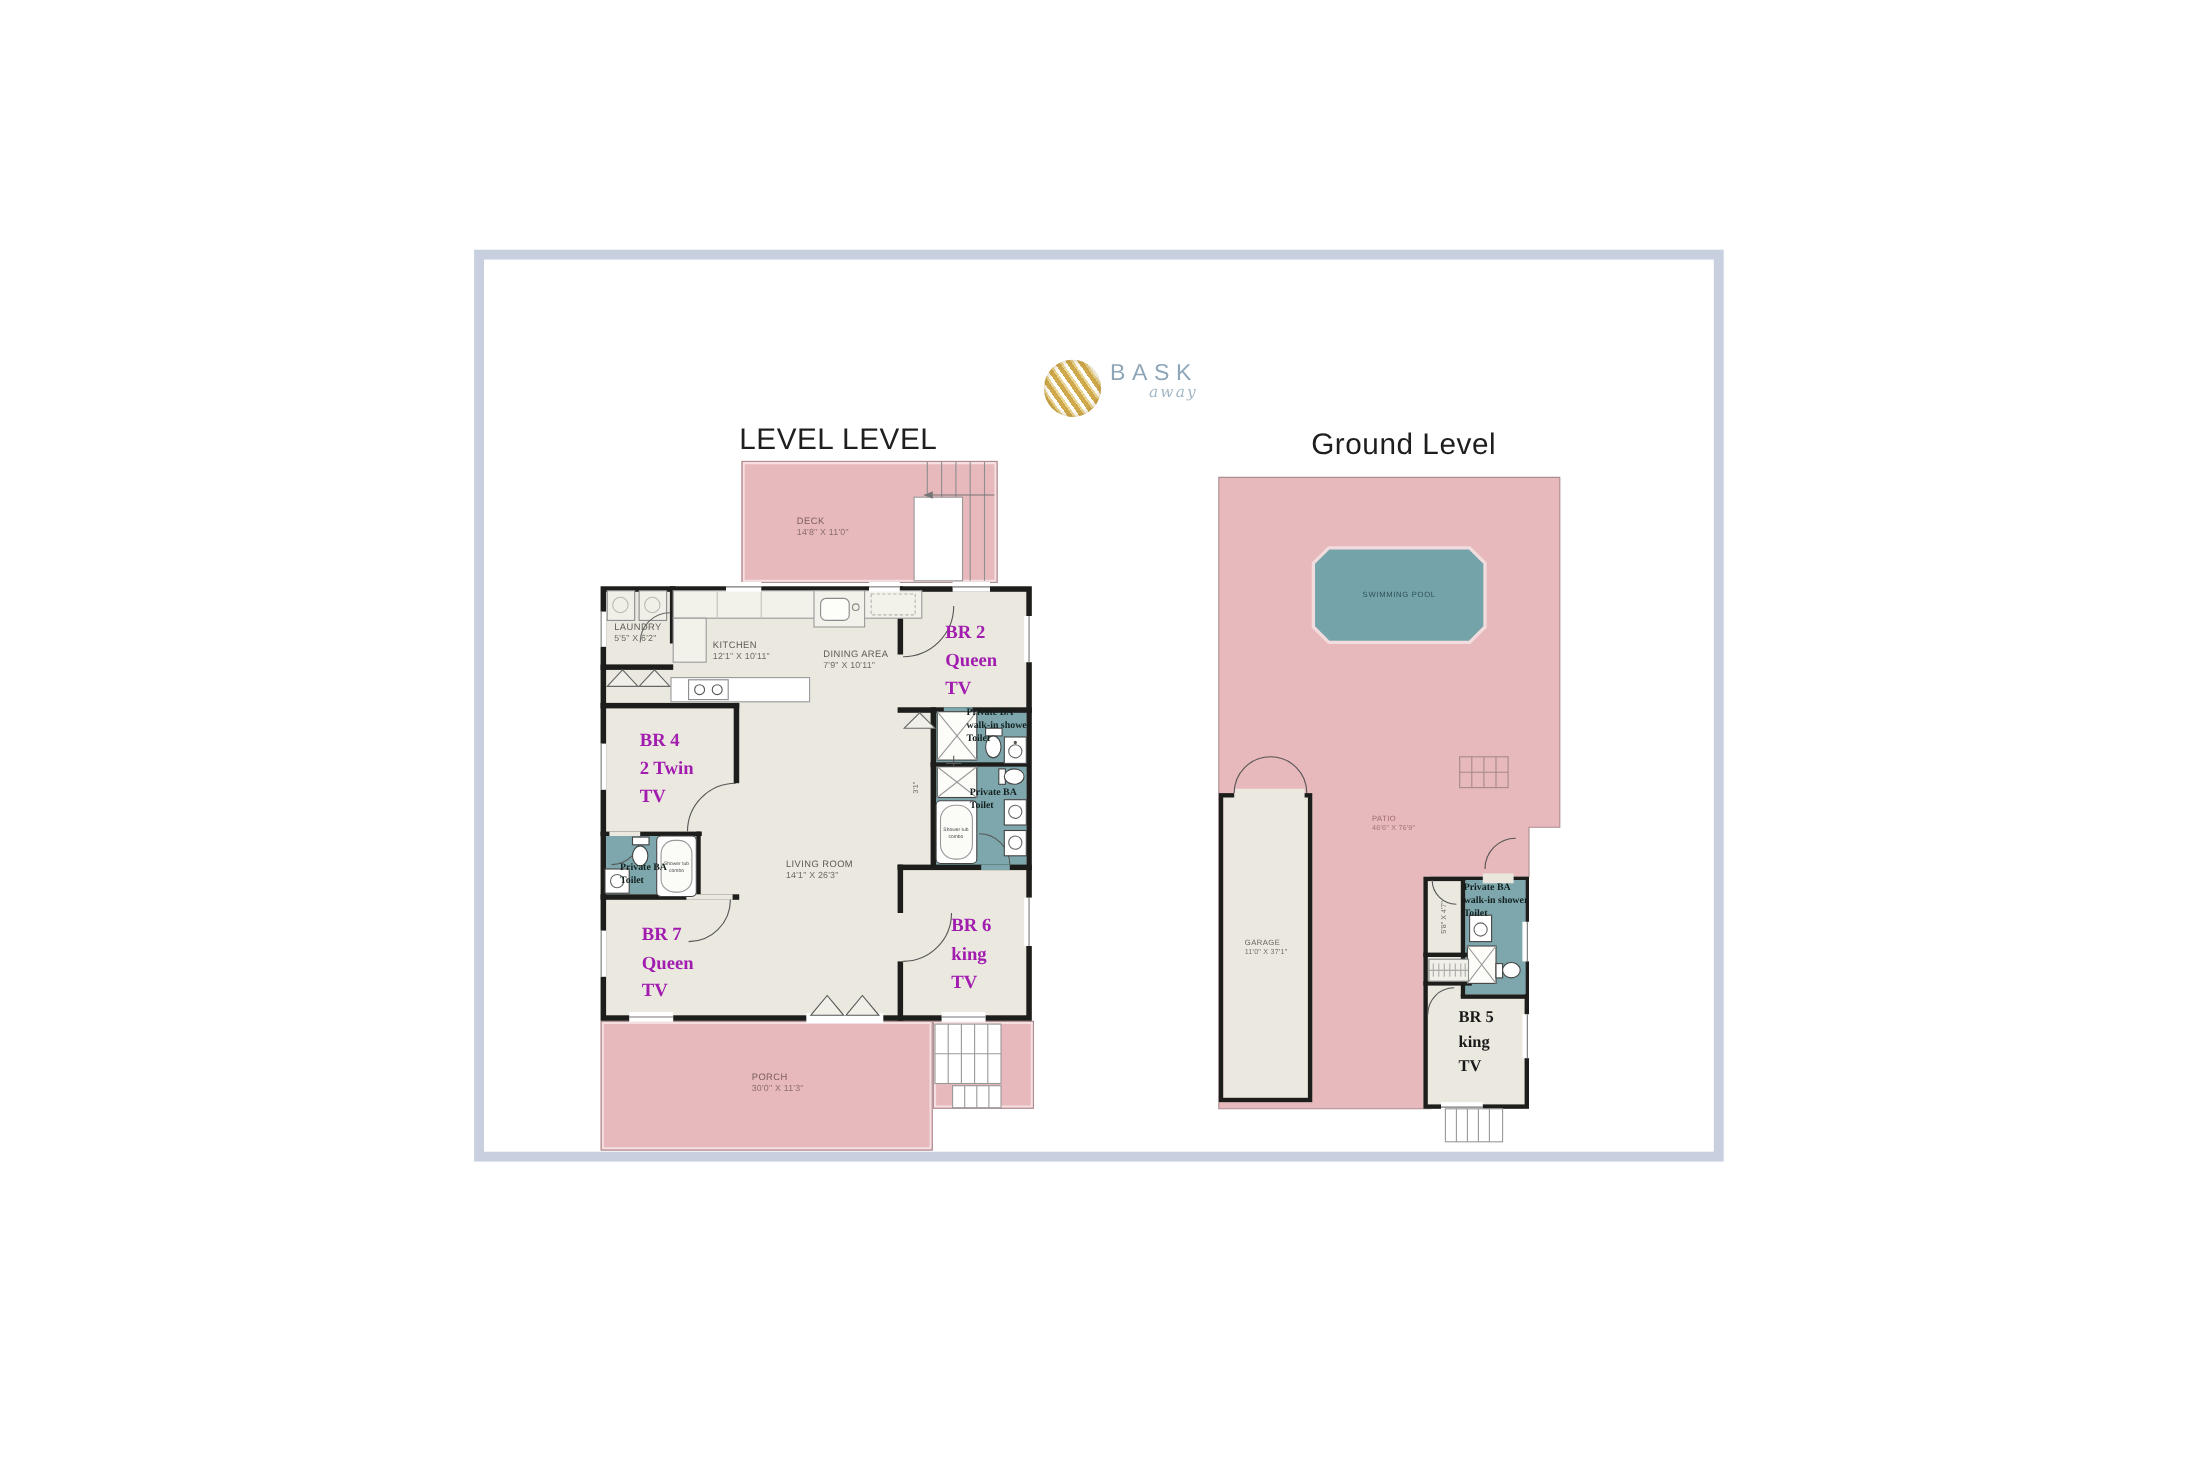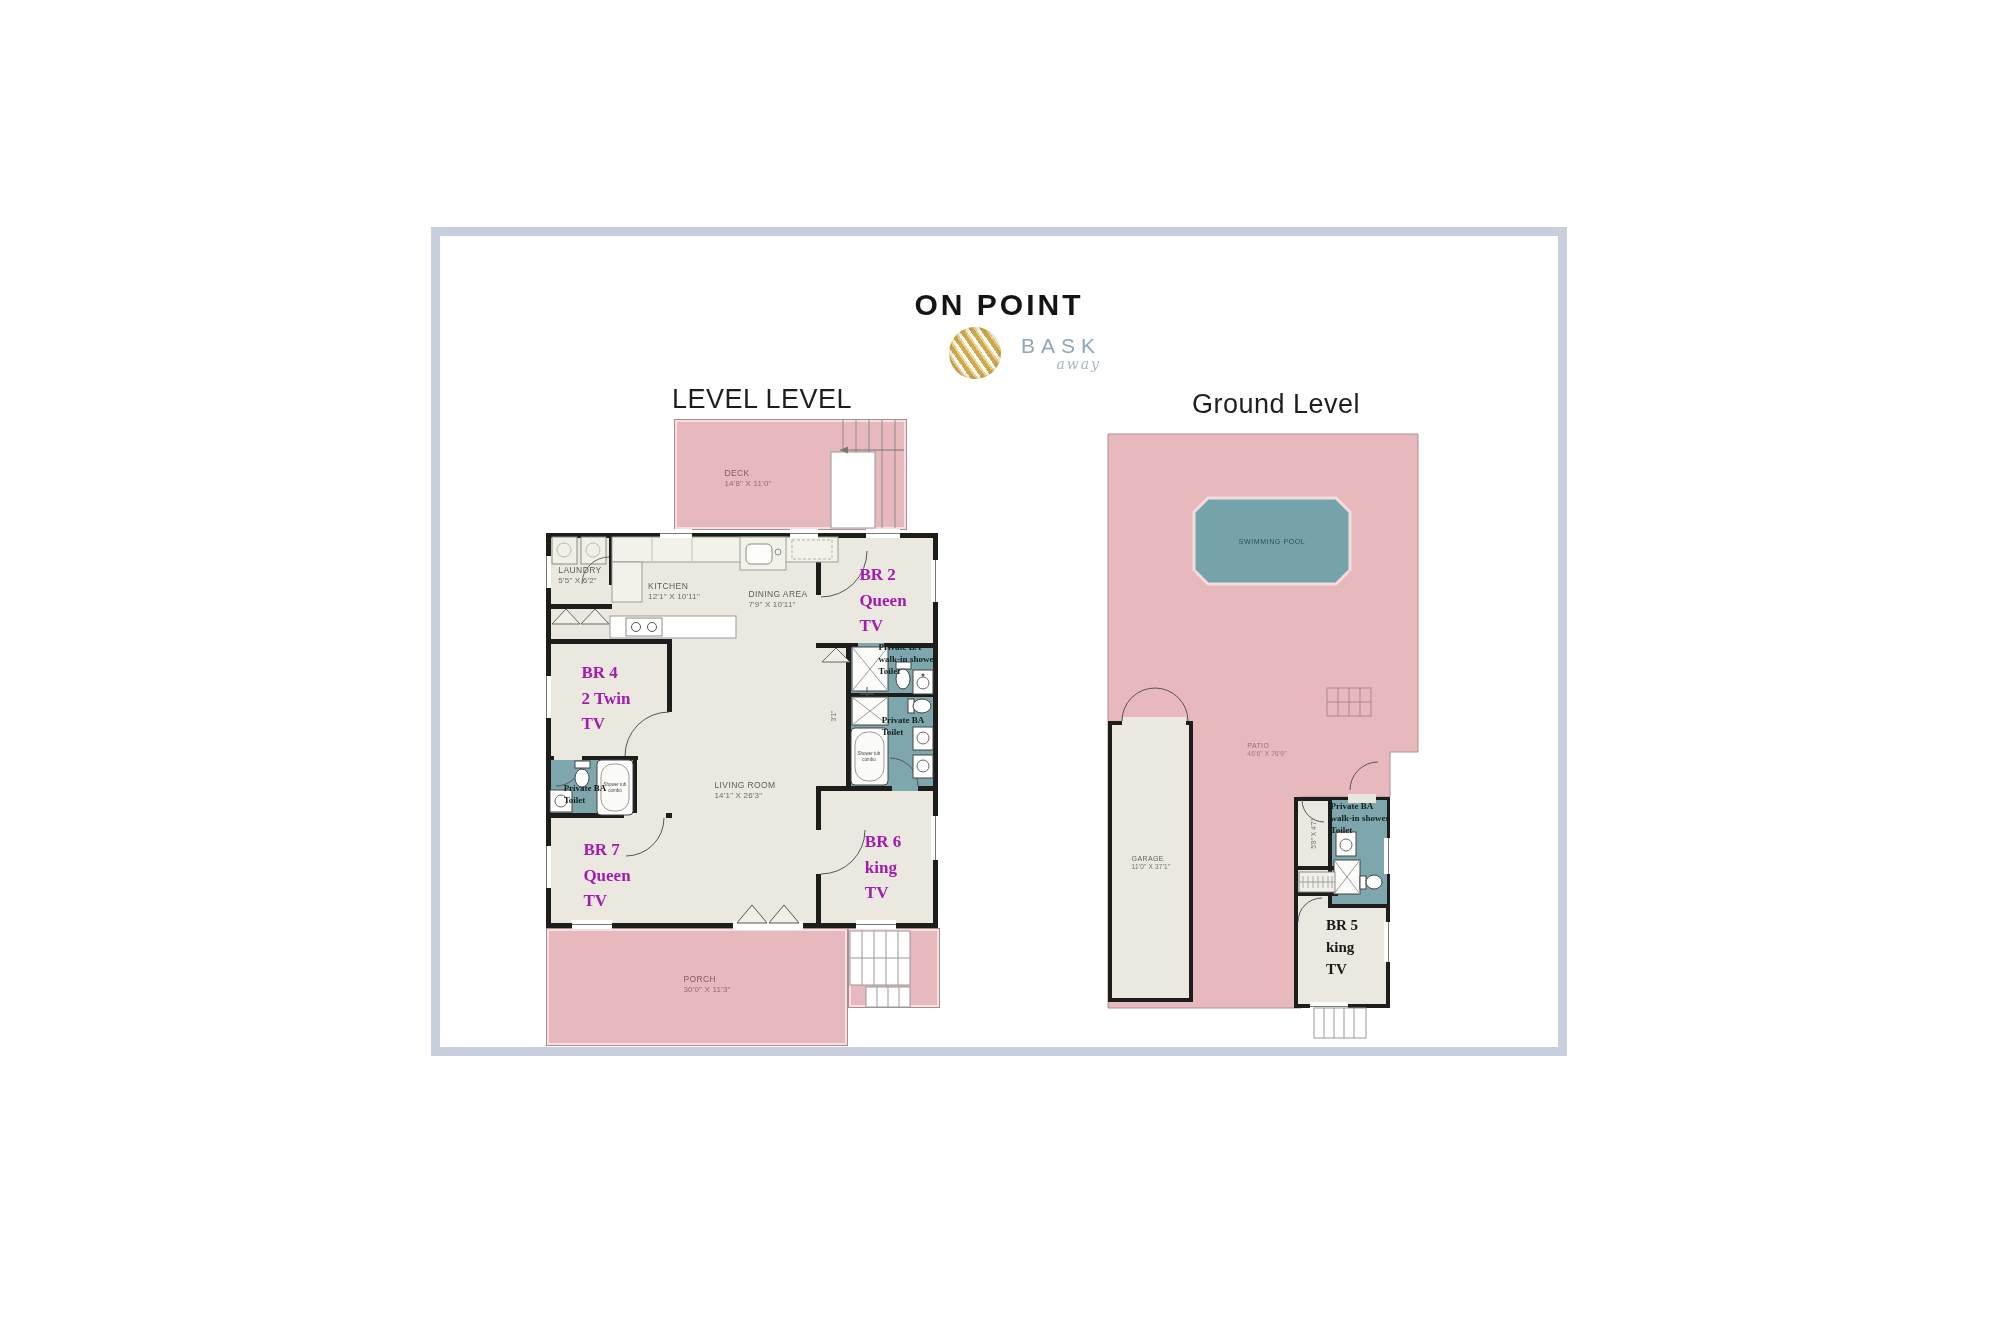--- a/index.html
+++ b/index.html
@@ -6,21 +6,21 @@
   #page{position:relative;width:2000px;height:1333px;background:#fff;overflow:hidden;
         font-family:"Liberation Sans",sans-serif;}
   
   .frame{position:absolute;left:431px;top:227px;width:1136px;height:829px;
          border:9px solid #c8d0df;box-sizing:border-box;background:#fff;}
   
   .title{position:absolute;left:431px;top:288px;width:1136px;text-align:center;
          font-size:30px;font-weight:800;letter-spacing:3px;color:#141414;}
   .h2lbl{position:absolute;font-size:27px;color:#1e1e1e;letter-spacing:.5px;}
   
-  .logo{position:absolute;left:949px;top:327px;display:flex;align-items:center;gap:20px;}
+  .logo{position:absolute;left:949px;top:327px;display:flex;align-items:flex-start;gap:8px;}
   .logo-circle{width:52px;height:52px;border-radius:50%;
       background:repeating-linear-gradient(55deg,#cfa94c 0 4px,#e9d594 4px 6px,#ffffff 6px 9px);
       box-shadow:inset 0 0 7px rgba(150,110,25,.45);}
   .logo-brand{font-size:21px;letter-spacing:6px;color:#8fa6b8;}
   .logo-script{font-family:"DejaVu Serif",serif;font-style:italic;font-size:14px;
       color:#a3b7c6;text-align:right;margin-top:-2px;letter-spacing:2px;}
   
   .pink{position:absolute;background:#e8b9bc;border:1px solid #ac8d91;
         box-shadow:inset 0 0 0 2px rgba(255,255,255,.55);box-sizing:border-box;}
   
@@ -52,21 +52,20 @@
   .gartxt .dimval{font-size:6.5px;color:#74726a;}
   svg{position:absolute;left:0;top:0;}
 </style>
 </head>
 <body>
 
 <div id="page">
 
   <div class="frame"></div>
 
-  <div class="title">ON POINT</div>
   <div class="logo">
     <div class="logo-circle"></div>
     <div>
       <div class="logo-brand">BASK</div>
       <div class="logo-script">away</div>
     </div>
   </div>
   <div class="h2lbl" style="left:672px;top:384px">LEVEL LEVEL</div>
   <div class="h2lbl" style="left:1192px;top:389px">Ground Level</div>
 

